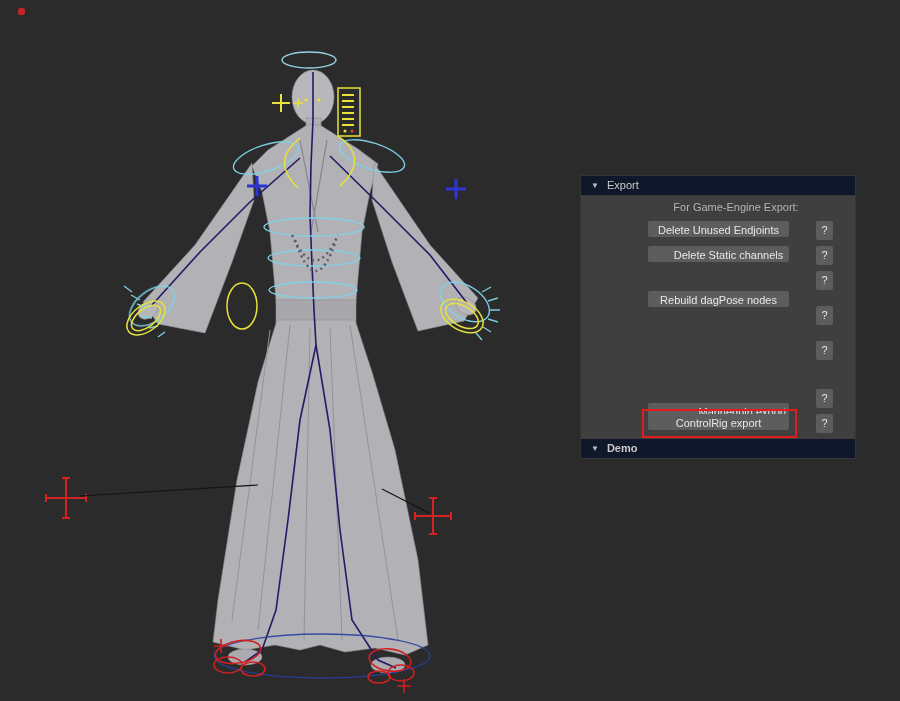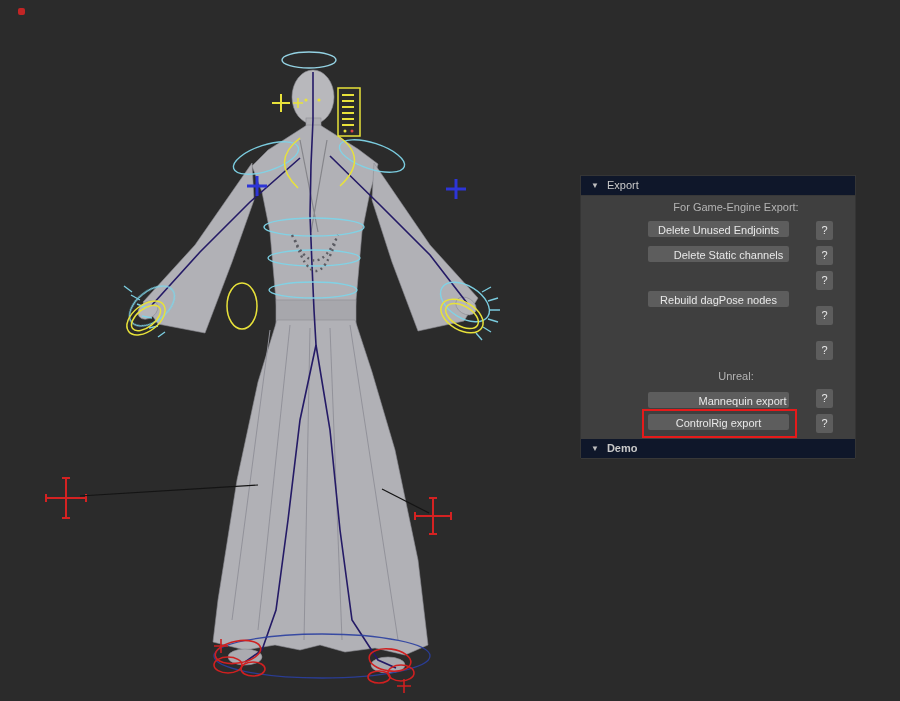--- a/index.html
+++ b/index.html
@@ -235,23 +235,22 @@
   <button class="m-btn" style="top:70px;padding-left:20px;">Delete Static channels</button>
   <button class="help-btn" style="top:70px;">?</button>
 
   <button class="m-btn" style="top:78px;margin-top:37px;">Rebuild dagPose nodes</button>
   <button class="help-btn" style="top:95px;">?</button>
 
   <button class="help-btn" style="top:130px;">?</button>
 
   <button class="help-btn" style="top:165px;">?</button>
 
-  <div class="panel-label" style="top:193px;">Unreal:</div>
-
-  <button class="m-btn" style="top:216px;padding-left:48px;">Mannequin export</button>
+
+  <button class="m-btn" style="top:227px;padding-left:48px;">Mannequin export</button>
   <button class="help-btn" style="top:213px;">?</button>
 
   <button class="m-btn" style="top:238px;">ControlRig export</button>
   <button class="help-btn" style="top:238px;">?</button>
 
   <div class="highlight-box"></div>
 
   <div class="frame-header" style="top:263px;font-weight:bold;">
     <span class="arrow">▼</span><span>Demo</span>
   </div>

